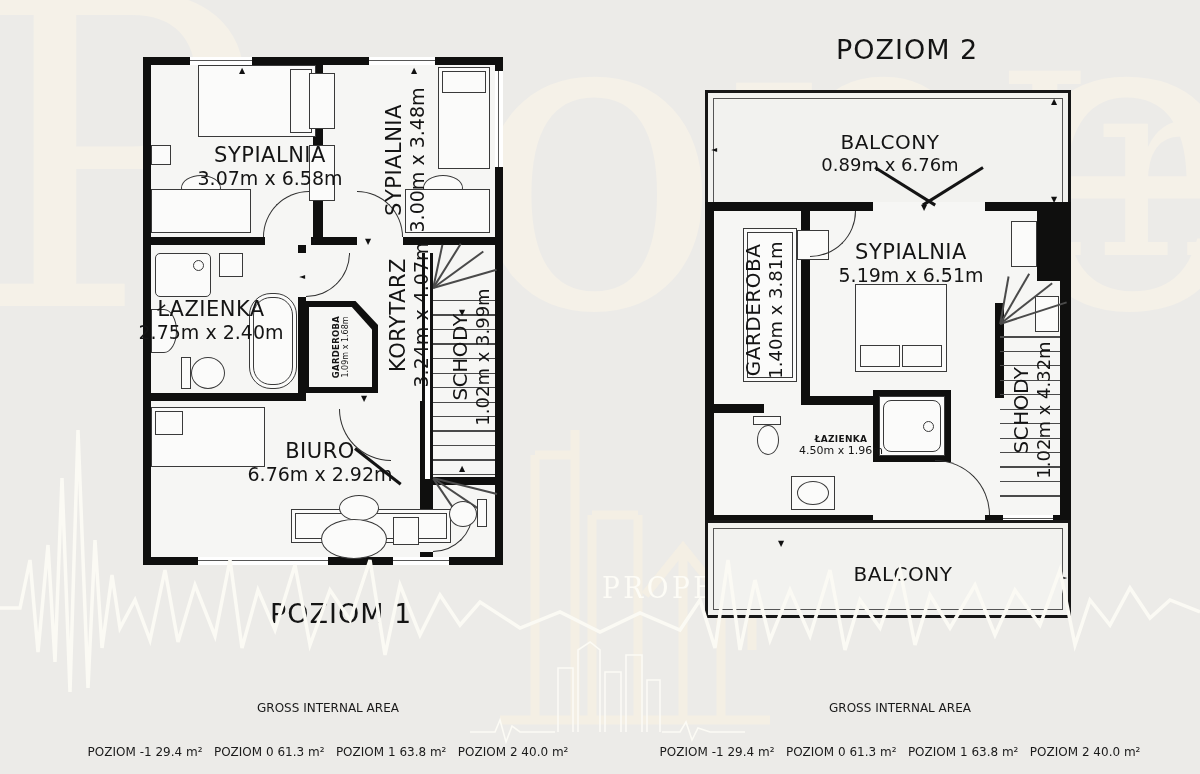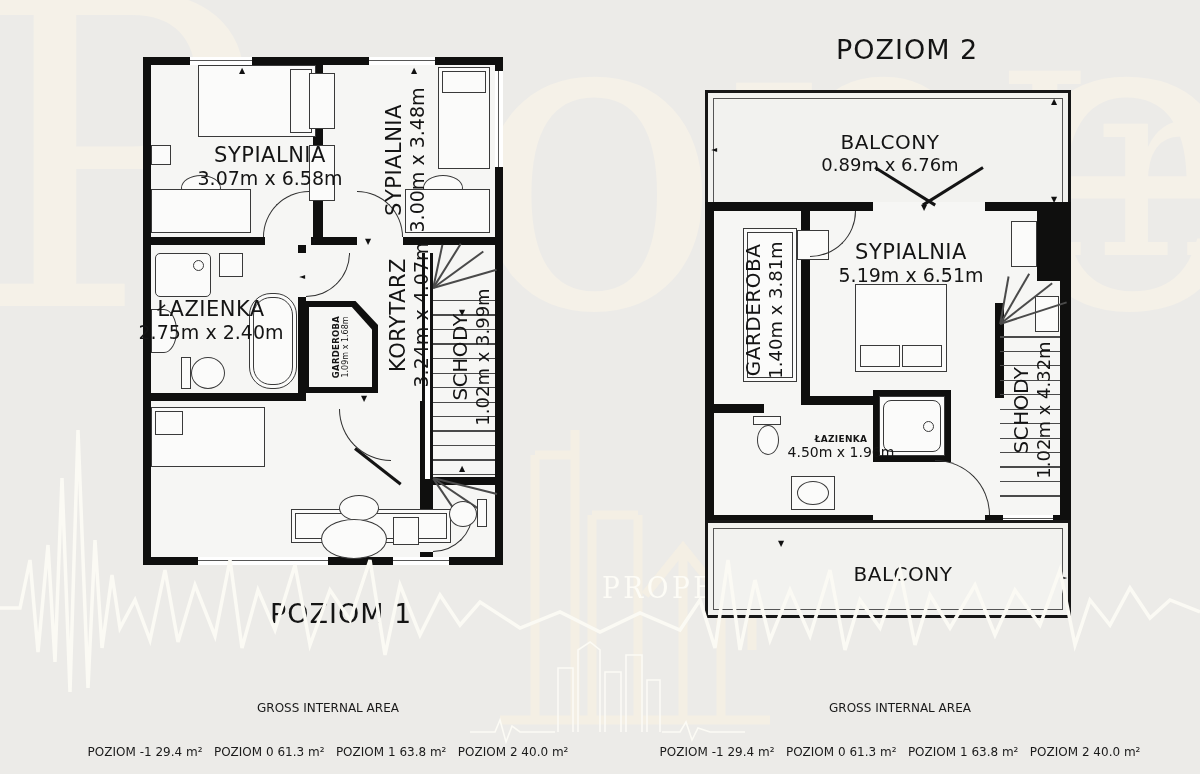--- a/index.html
+++ b/index.html
@@ -179,20 +179,24 @@
       <div class="tdims">1.09m x 1.68m</div>
     </div>
     <div class="vwrap" style="left:266px;top:258px;">
       <div class="rname">KORYTARZ</div>
       <div class="rdims">3.24m x 4.07m</div>
     </div>
     <div class="vwrap" style="left:327px;top:300px;">
       <div class="rname" style="font-size:20px;">SCHODY</div>
       <div class="rdims" style="font-size:18px;">1.02m x 3.99m</div>
     </div>
+    <div class="rlabel" style="left:177px;top:382px;">
+      <div class="rname">BIURO</div>
+      <div class="rdims">6.76m x 2.92m</div>
+    </div>
 
     <span class="tri" style="left:168px;top:181px;">▼</span>
     <span class="tri" style="left:222px;top:181px;">▼</span>
     <span class="tri" style="left:156px;top:216px;">◄</span>
     <span class="tri" style="left:218px;top:338px;">▼</span>
     <span class="tri" style="left:316px;top:252px;">▼</span>
     <span class="tri" style="left:316px;top:408px;">▲</span>
     <span class="tri" style="left:96px;top:10px;">▲</span>
     <span class="tri" style="left:268px;top:10px;">▲</span>
   </div>
@@ -260,21 +264,21 @@
     <div class="vwrap" style="left:60px;top:222px;">
       <div class="bname">GARDEROBA</div>
       <div class="bdims">1.40m x 3.81m</div>
     </div>
     <div class="rlabel" style="left:208px;top:152px;">
       <div class="rname">SYPIALNIA</div>
       <div class="rdims">5.19m x 6.51m</div>
     </div>
     <div class="rlabel" style="left:138px;top:346px;">
       <div class="tname" style="font-size:9px;">ŁAZIENKA</div>
-      <div class="tdims" style="font-size:14px;">4.50m x 1.96m</div>
+      <div class="tdims" style="font-size:11px;">4.50m x 1.96m</div>
     </div>
     <div class="vwrap" style="left:328px;top:322px;">
       <div class="bname">SCHODY</div>
       <div class="bdims">1.02m x 4.32m</div>
     </div>
 
     <div class="balc" style="left:2px;top:432px;width:366px;height:98px;">
       <div class="balc-in" style="left:5px;top:5px;right:5px;bottom:5px;"></div>
     </div>
     <div class="rlabel" style="left:200px;top:474px;">

